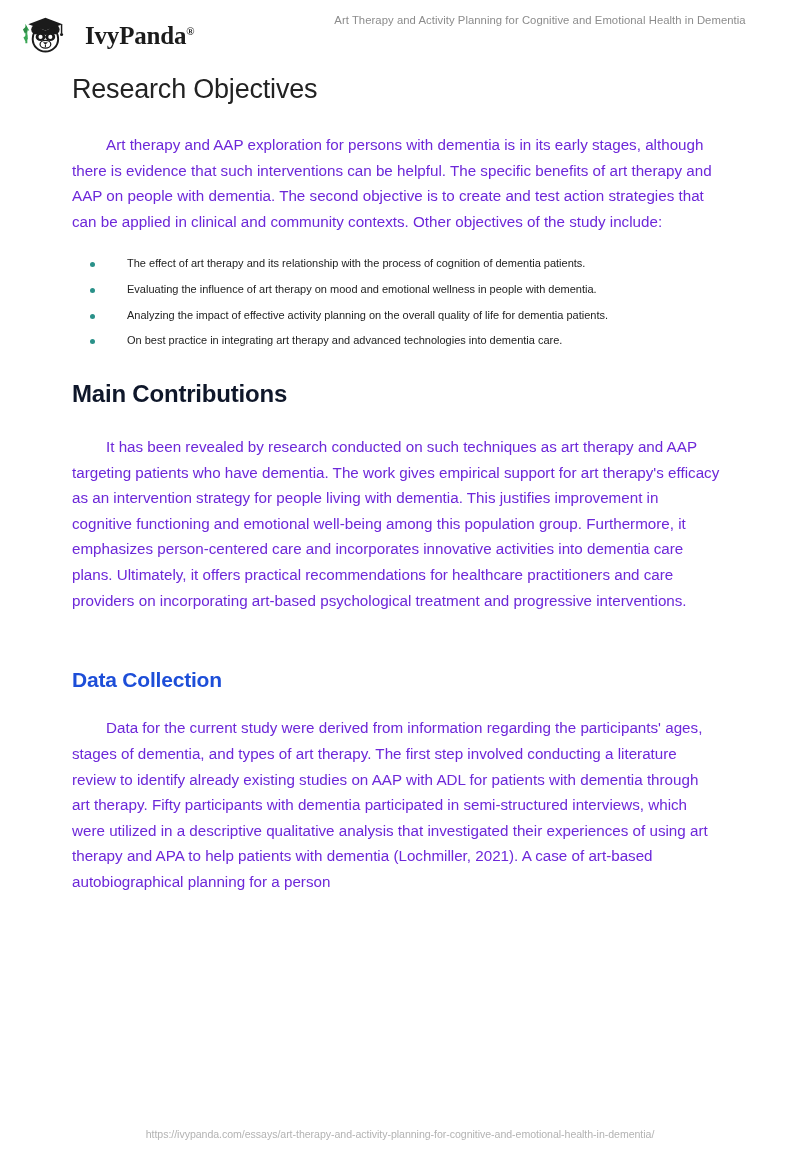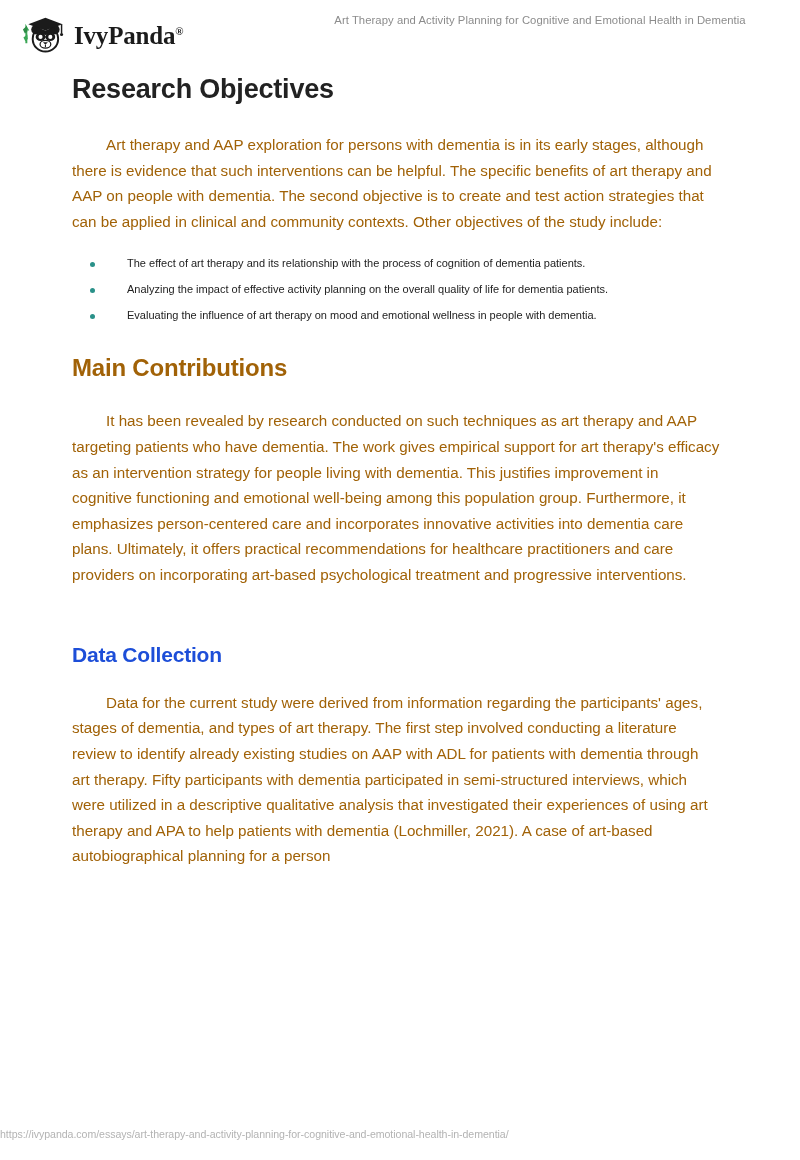--- a/index.html
+++ b/index.html
@@ -24,21 +24,21 @@
     width: 800px;
     height: 66px;
     box-sizing: border-box;
   }
   .brand {
     position: absolute;
     left: 17px;
     top: 11px;
     display: flex;
     align-items: center;
-    gap: 7px;
+    gap: 18px;
   }
   .brand-mark {
     width: 50px;
     height: 45px;
     display: block;
   }
   .brand-name {
     font-family: "Liberation Serif", serif;
     font-size: 25px;
     font-weight: bold;
@@ -68,50 +68,50 @@
   
   .content {
     position: absolute;
     left: 72px;
     top: 72px;
     width: 648px;
   }
 
   h1.doc-h1 {
     font-size: 27px;
-    font-weight: bold;
+    font-weight: normal;
     color: #222222;
     margin: 0 0 0 0;
     padding: 0;
     line-height: 1.3;
     letter-spacing: -0.2px;
   }
   h2.doc-h2 {
     font-size: 24px;
     font-weight: bold;
-    color: #a16207;
+    color: #0f172a;
     margin: 0;
     padding: 0;
     line-height: 1.3;
     letter-spacing: -0.2px;
   }
   h3.doc-h3 {
     font-size: 21px;
     font-weight: bold;
     color: #1d4ed8;
     margin: 0;
     padding: 0;
     line-height: 1.3;
     letter-spacing: -0.2px;
   }
 
   p.doc-p {
     font-size: 15.2px;
     line-height: 25.6px;
-    color: #a16207;
+    color: #6d28d9;
     margin: 0;
     padding: 0;
     text-align: left;
     text-indent: 34px;
   }
 
   ul.doc-list {
     list-style: none;
     margin: 0;
     padding: 0;
@@ -149,21 +149,21 @@
     left: 0;
     bottom: 0;
     width: 800px;
     height: 40px;
   }
   .footer-url {
     position: absolute;
     left: 0;
     top: 8px;
     width: 800px;
-    text-align: left;
+    text-align: center;
     font-size: 10.6px;
     color: #b3b3b3;
     letter-spacing: -0.05px;
   }
 </style>
 </head>
 <body>
 
 <div class="page-header">
 
@@ -205,22 +205,23 @@
 
 <div class="content">
 
   <h1 class="doc-h1">Research Objectives</h1>
   <div class="sp-h1-p"></div>
   <p class="doc-p">Art therapy and AAP exploration for persons with dementia is in its early stages, although there is evidence that such interventions can be helpful. The specific benefits of art therapy and AAP on people with dementia. The second objective is to create and test action strategies that can be applied in clinical and community contexts. Other objectives of the study include:</p>
   <div class="sp-p-list"></div>
 
   <ul class="doc-list">
     <li>The effect of art therapy and its relationship with the process of cognition of dementia patients.</li>
+    <li>Evaluating the influence of art therapy on mood and emotional wellness in people with dementia.</li>
     <li>Analyzing the impact of effective activity planning on the overall quality of life for dementia patients.</li>
-    <li>Evaluating the influence of art therapy on mood and emotional wellness in people with dementia.</li>
+    <li>On best practice in integrating art therapy and advanced technologies into dementia care.</li>
   </ul>
 
   <div class="sp-list-h2"></div>
   <h2 class="doc-h2">Main Contributions</h2>
   <div class="sp-h2-p"></div>
   <p class="doc-p">It has been revealed by research conducted on such techniques as art therapy and AAP targeting patients who have dementia. The work gives empirical support for art therapy's efficacy as an intervention strategy for people living with dementia. This justifies improvement in cognitive functioning and emotional well-being among this population group. Furthermore, it emphasizes person-centered care and incorporates innovative activities into dementia care plans. Ultimately, it offers practical recommendations for healthcare practitioners and care providers on incorporating art-based psychological treatment and progressive interventions.</p>
 
   <div class="sp-p-h2b"></div>
   <div class="sp-h2-h3"></div>
   <h3 class="doc-h3">Data Collection</h3>

